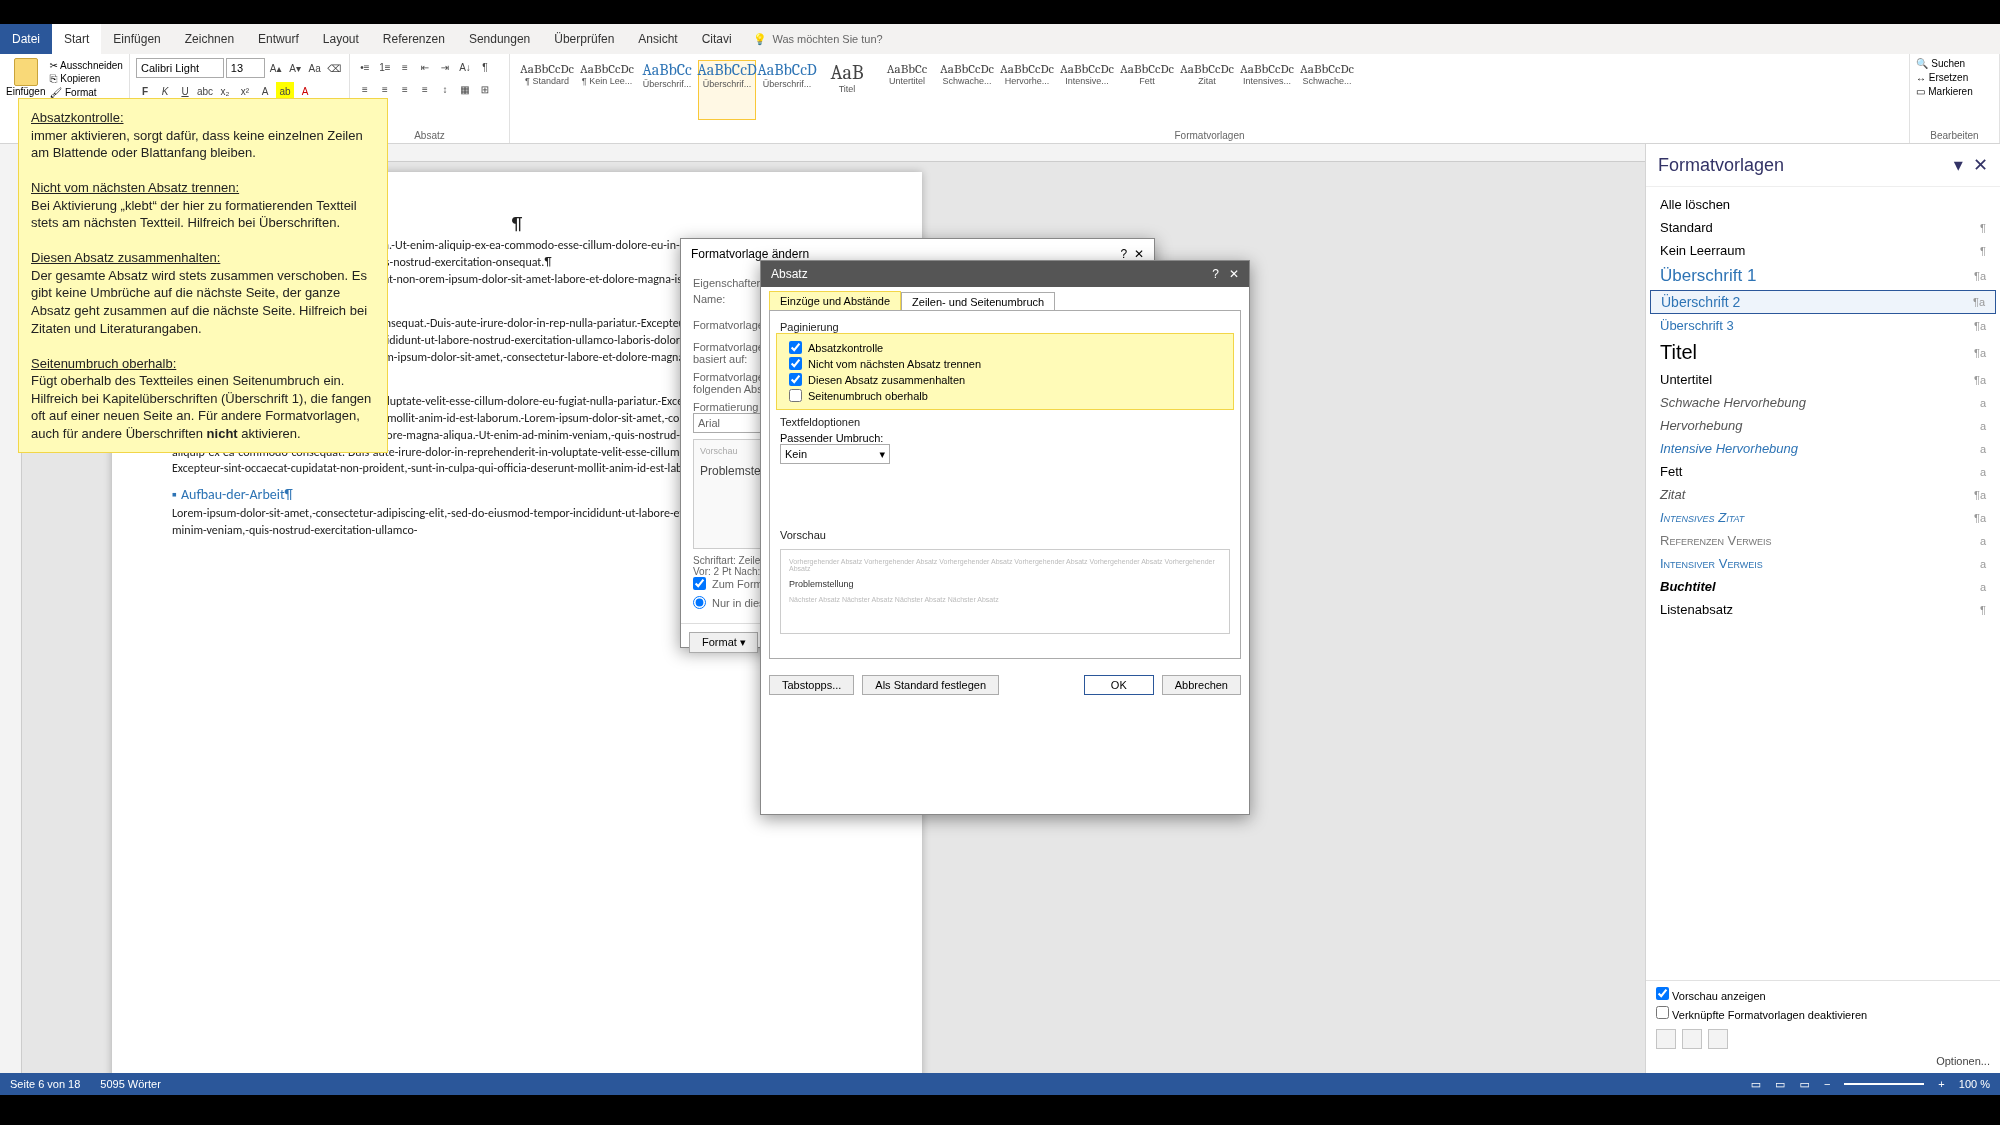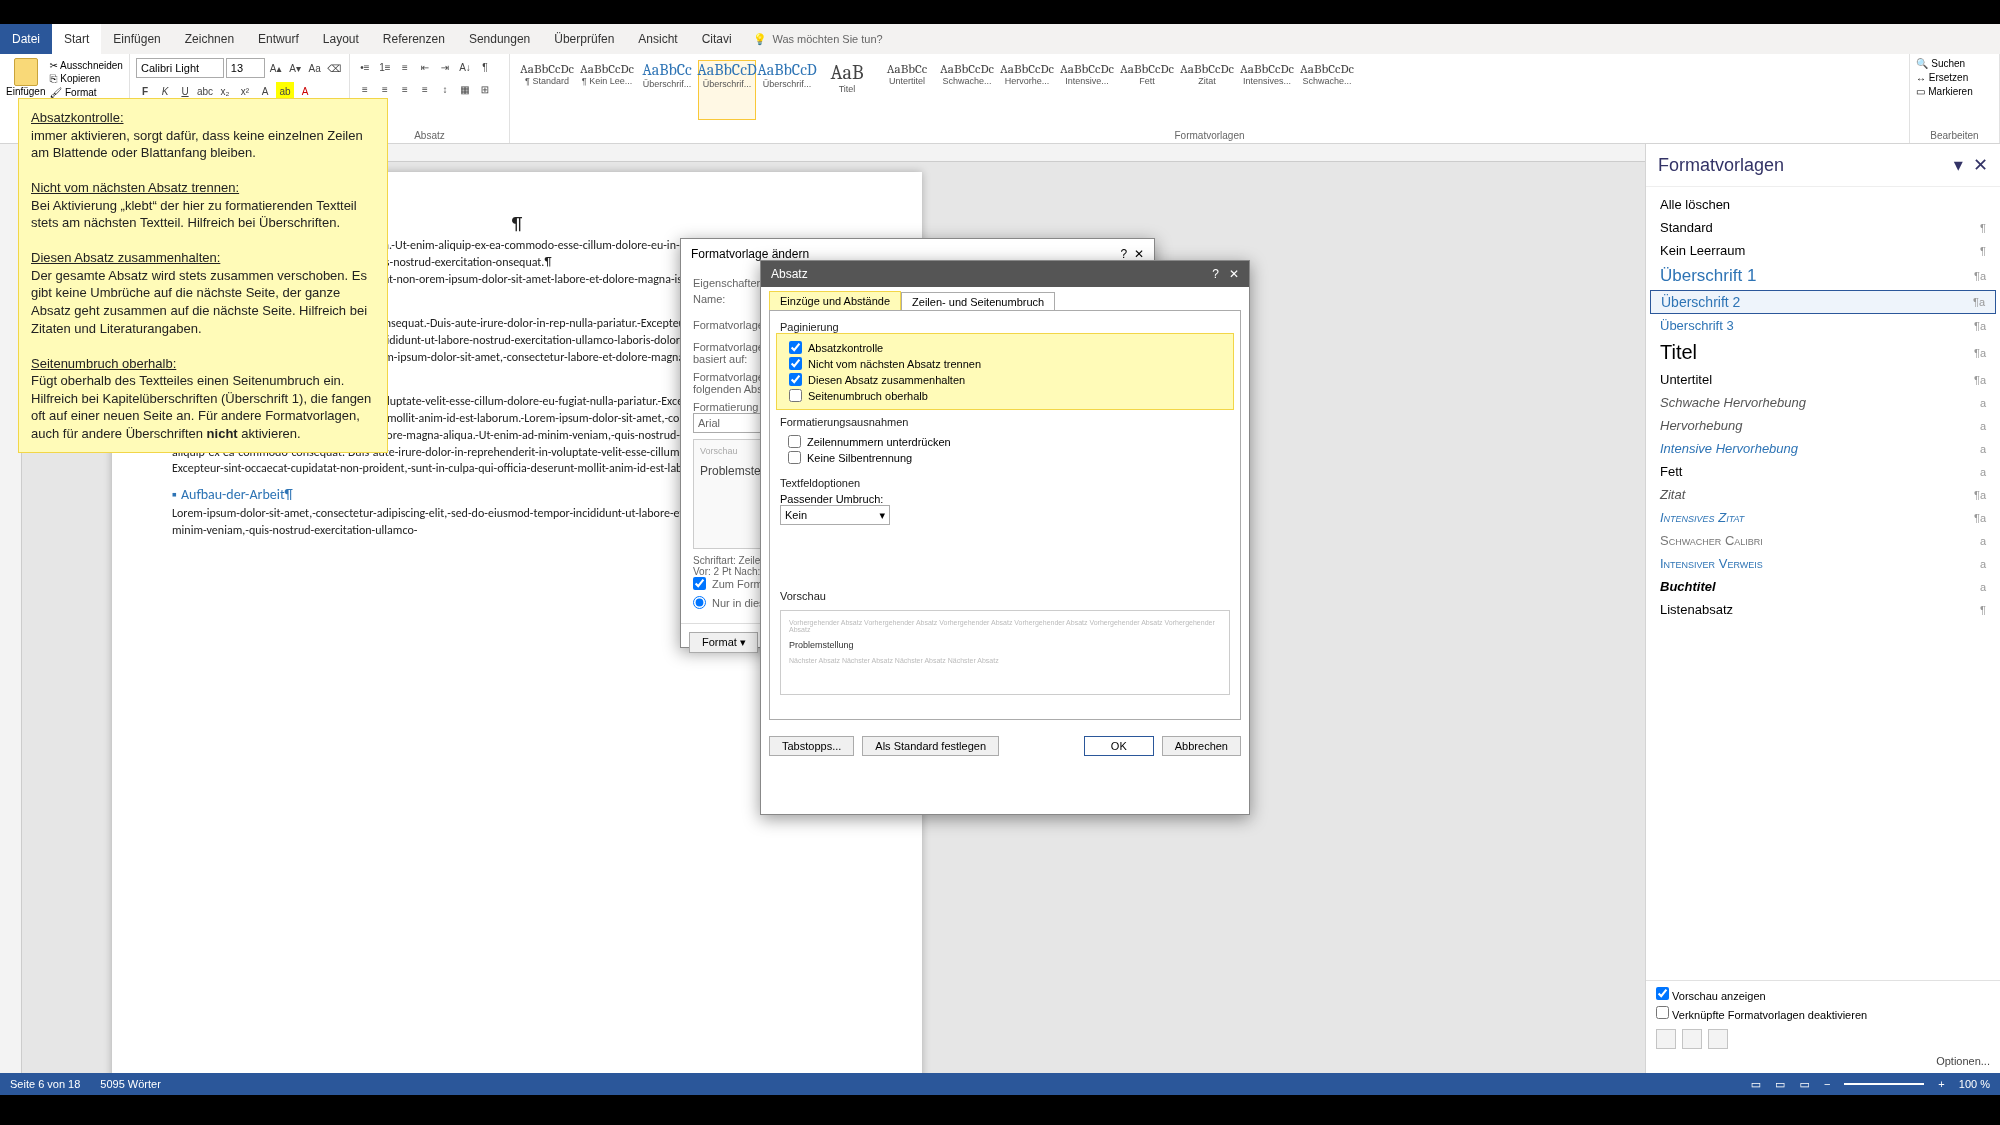--- a/index.html
+++ b/index.html
@@ -327,21 +327,21 @@
           </div>
           <div class="sitem">
             <span class="quote">Zitat</span>
             <span class="mark">¶a</span>
           </div>
           <div class="sitem">
             <span class="iq">Intensives Zitat</span>
             <span class="mark">¶a</span>
           </div>
           <div class="sitem">
-            <span class="schwach">Schwacher Calibri</span>
+            <span class="schwach">Referenzen Verweis</span>
             <span class="mark">a</span>
           </div>
           <div class="sitem">
             <span class="intensiv">Intensiver Verweis</span>
             <span class="mark">a</span>
           </div>
           <div class="sitem">
             <span class="buch">Buchtitel</span>
             <span class="mark">a</span>
           </div>
@@ -473,31 +473,20 @@
             <input type="checkbox" checked="" style="">
             <span>Diesen Absatz zusammenhalten</span>
           </label>
         <label class="chk">
             <input type="checkbox" style="">
             <span>Seitenumbruch oberhalb</span>
           </label>
       </div>
     </fieldset>
     <fieldset>
-      <legend>Formatierungsausnahmen</legend>
-      <label class="chk">
-          <input type="checkbox" style="">
-          <span>Zeilennummern unterdrücken</span>
-        </label>
-      <label class="chk">
-          <input type="checkbox" style="">
-          <span>Keine Silbentrennung</span>
-        </label>
-    </fieldset>
-    <fieldset>
       <legend>Textfeldoptionen</legend>
       <div>Passender Umbruch:</div>
       <div class="sel">
           <span>Kein</span>
           <span>▾</span>
         </div>
     </fieldset>
     <div style="height:55px;"></div>
     <fieldset>
       <legend>Vorschau</legend>

